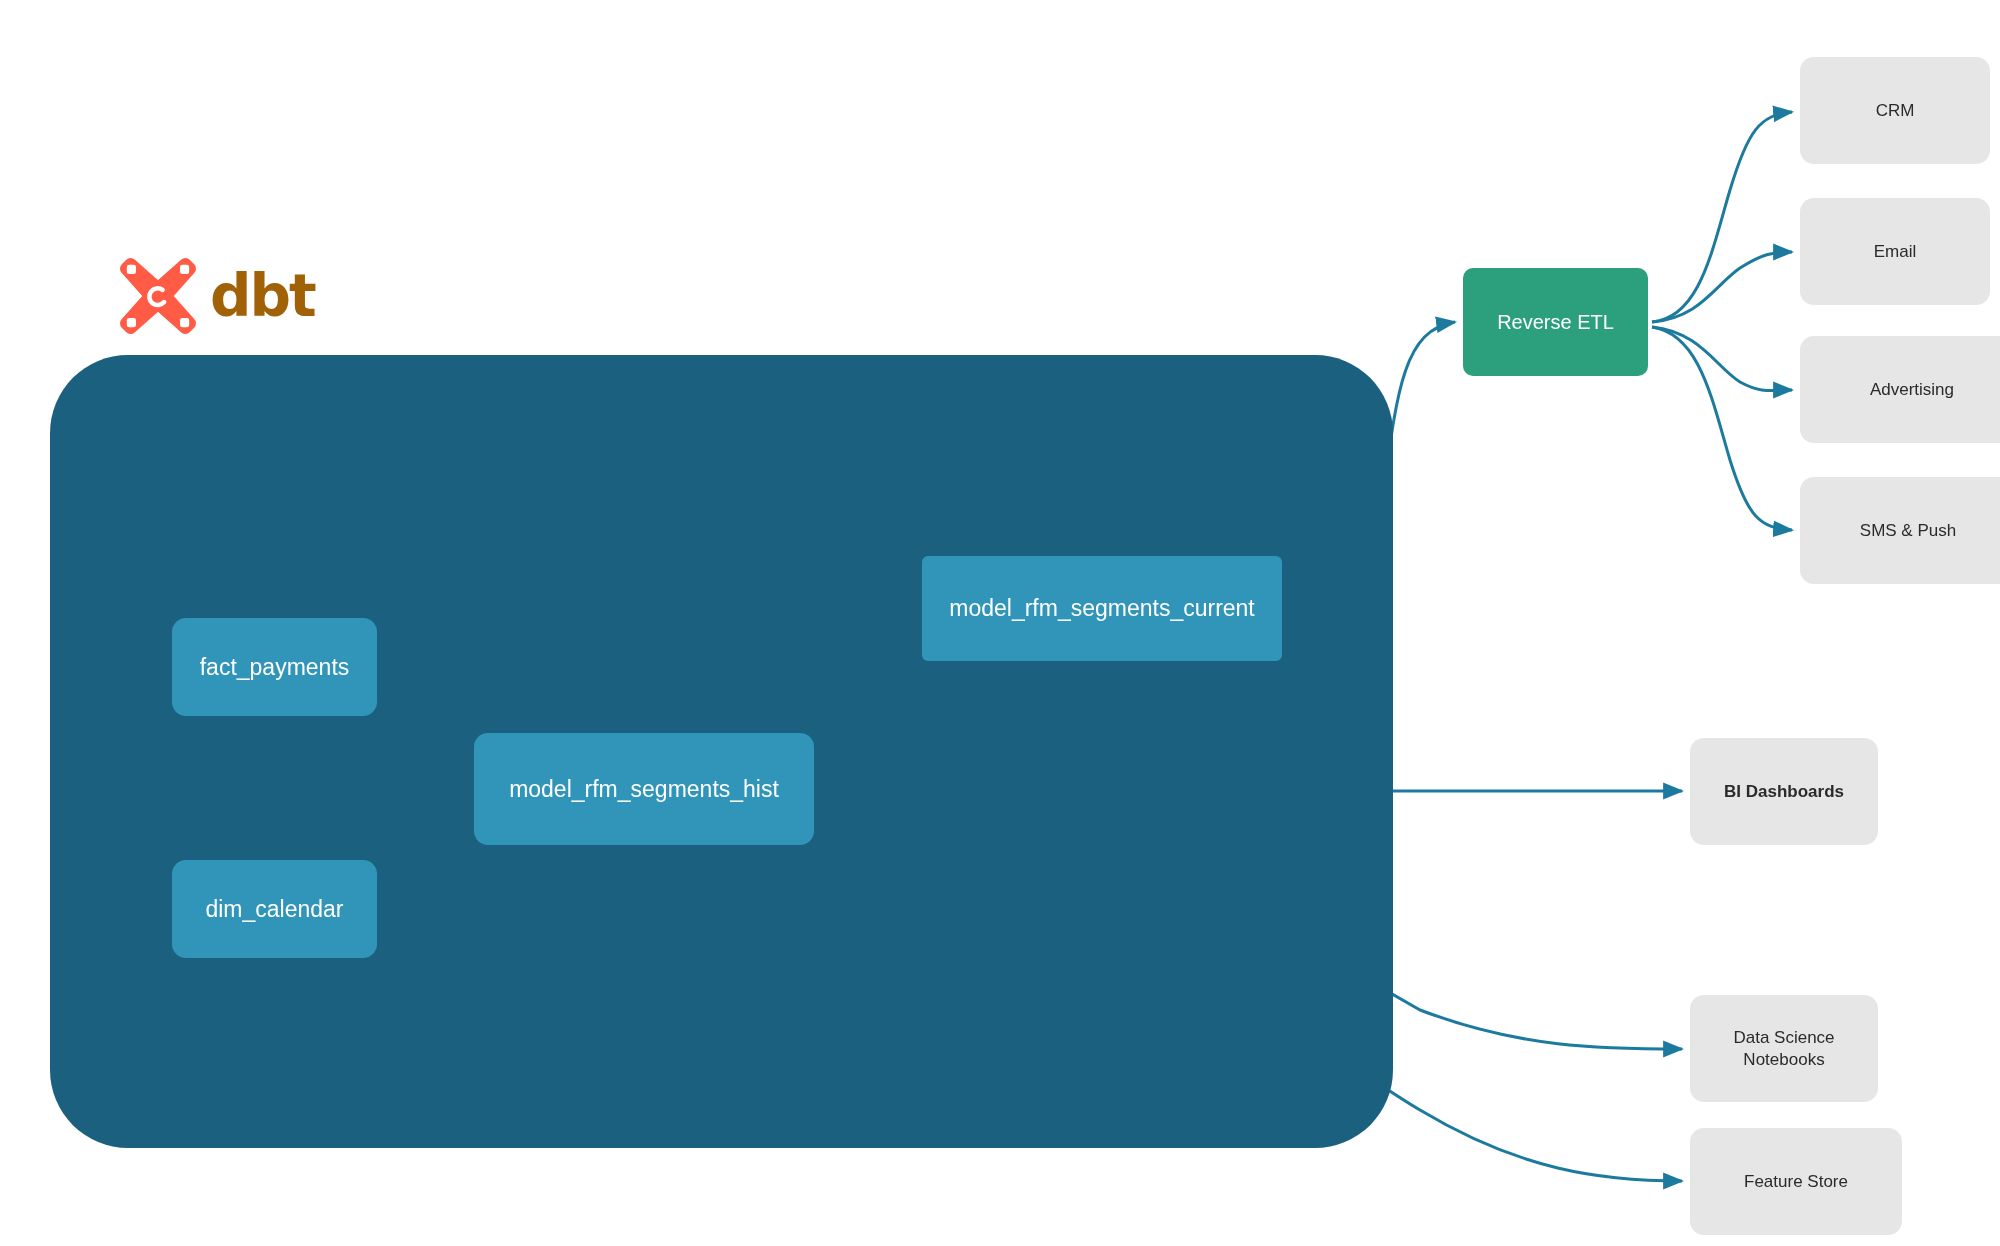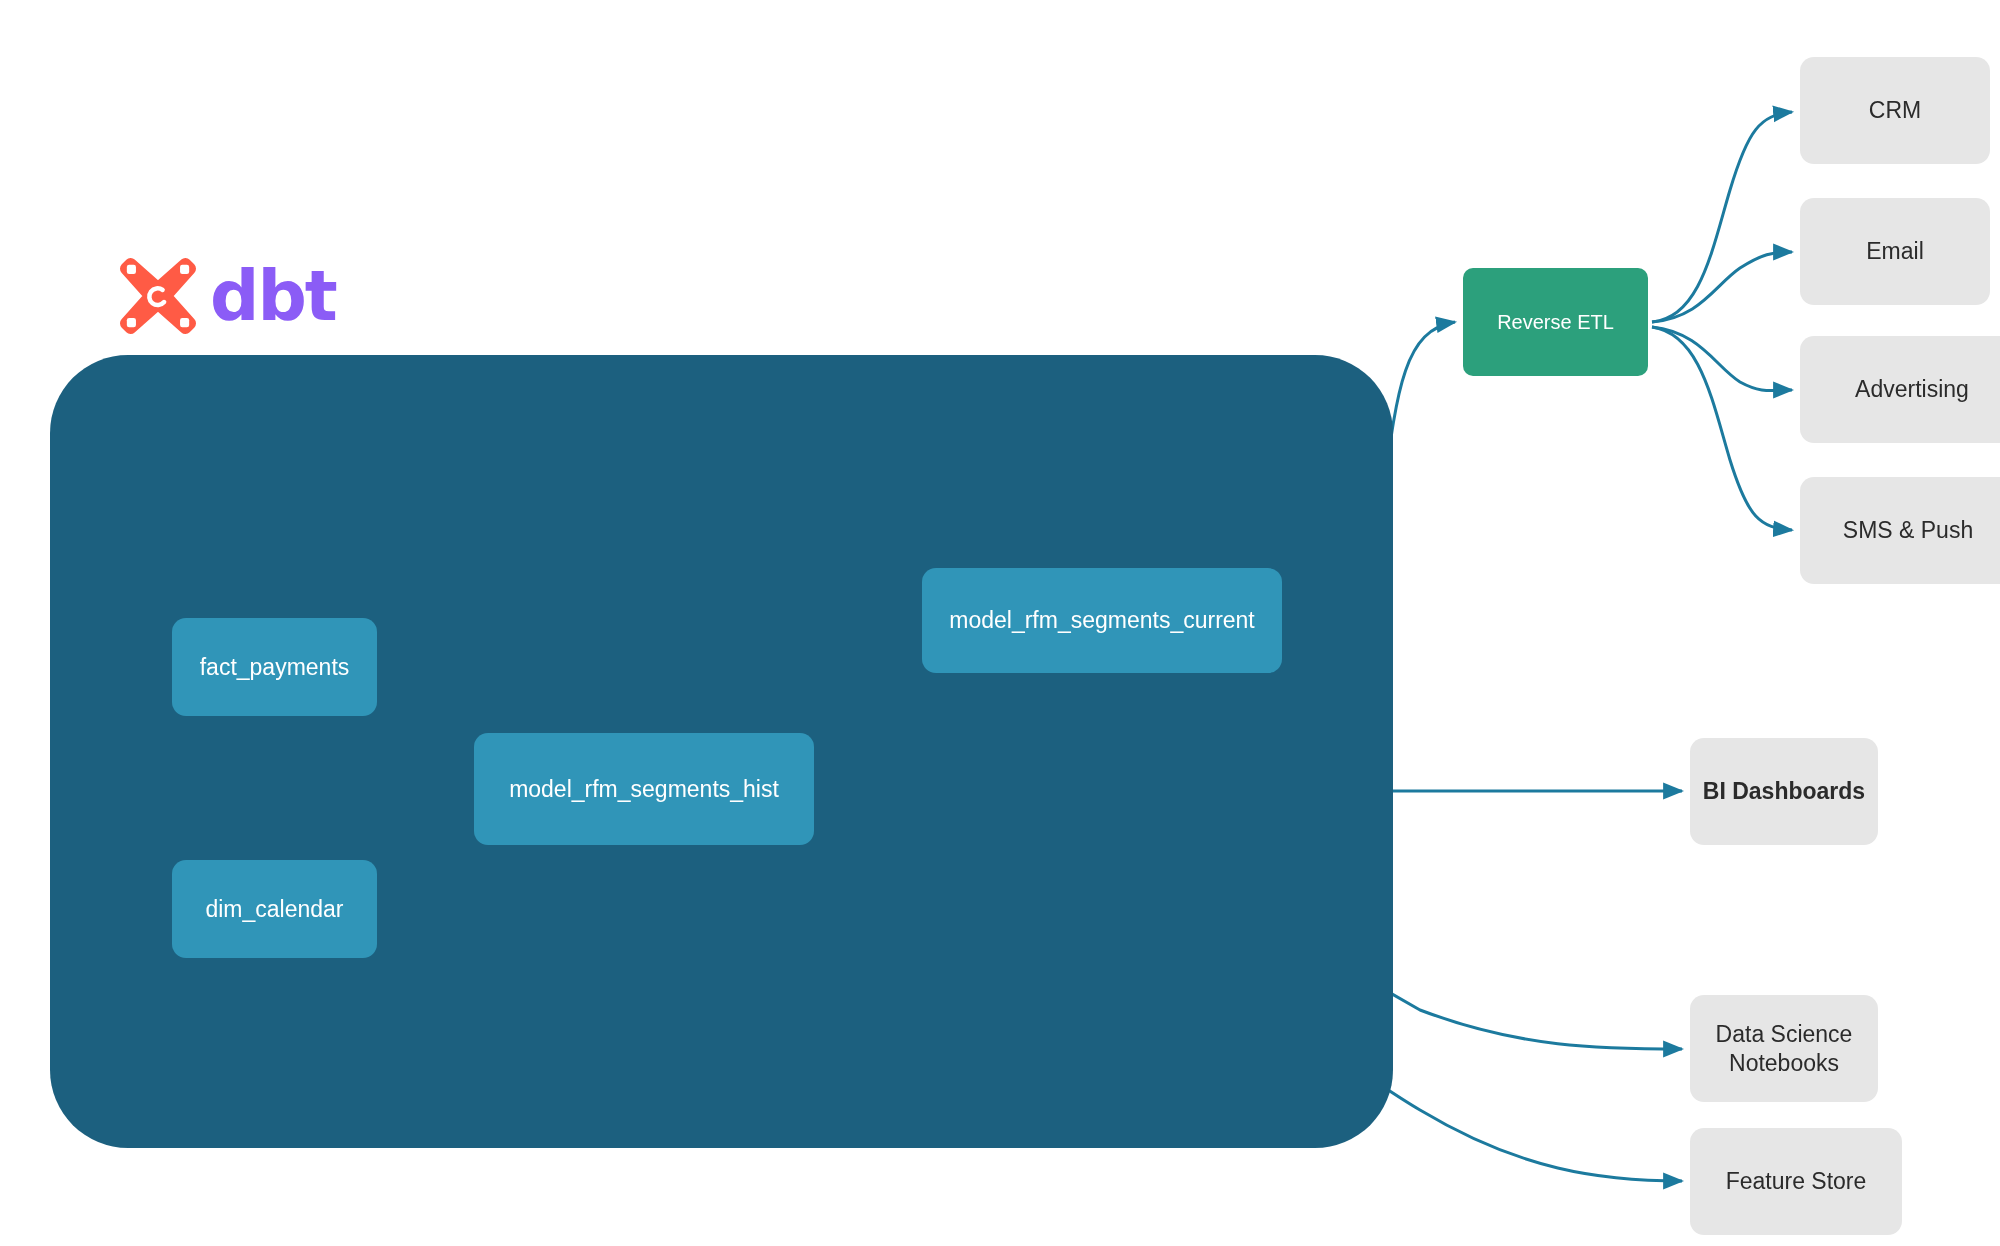--- a/index.html
+++ b/index.html
@@ -35,23 +35,23 @@
     gap: 14px;
   }
   #dbt-logo .mark {
     width: 76px;
     height: 76px;
     display: block;
   }
   #dbt-logo .wordmark {
     font-family: "DejaVu Sans", sans-serif;
     font-weight: bold;
-    font-size: 69px;
+    font-size: 58px;
     letter-spacing: -2px;
-    color: #8b5cf6;
+    color: #a16207;
     line-height: 1;
   }
   
   #project-container {
     position: absolute;
     left: 50px;
     top: 355px;
     width: 1343px;
     height: 793px;
     background: #1C607F;
@@ -76,31 +76,31 @@
   }
   .etl-node {
     background: #2CA07C;
     color: #ffffff;
     font-size: 20px;
     border-radius: 10px;
   }
   .dest-node {
     background: #E6E6E6;
     color: #2B2B2B;
-    font-size: 23px;
+    font-size: 17px;
     border-radius: 14px;
   }
   .dest-node.two-line {
     white-space: pre-line;
   }
   
   #node-fact-payments   { left: 172px;  top: 618px;  width: 205px; height: 98px; }
   #node-dim-calendar    { left: 172px;  top: 860px;  width: 205px; height: 98px; }
   #node-hist            { left: 474px;  top: 733px;  width: 340px; height: 112px; }
-  #node-current         { left: 922px;  top: 568px;  width: 360px; height: 105px; }
+  #node-current         { left: 922px;  top: 556px;  width: 360px; height: 105px; border-radius: 6px; }
   
   #node-reverse-etl     { left: 1463px; top: 268px;  width: 185px; height: 108px; }
   
   #node-crm             { left: 1800px; top: 57px;   width: 190px; height: 107px; }
   #node-email           { left: 1800px; top: 198px;  width: 190px; height: 107px; }
   #node-advertising     { left: 1800px; top: 336px;  width: 224px; height: 107px; }
   #node-sms-push        { left: 1800px; top: 477px;  width: 216px; height: 107px; }
   #node-bi-dashboards   { left: 1690px; top: 738px;  width: 188px; height: 107px; font-weight: bold; }
   #node-ds-notebooks    { left: 1690px; top: 995px;  width: 188px; height: 107px; }
   #node-feature-store   { left: 1690px; top: 1128px; width: 212px; height: 107px; }

